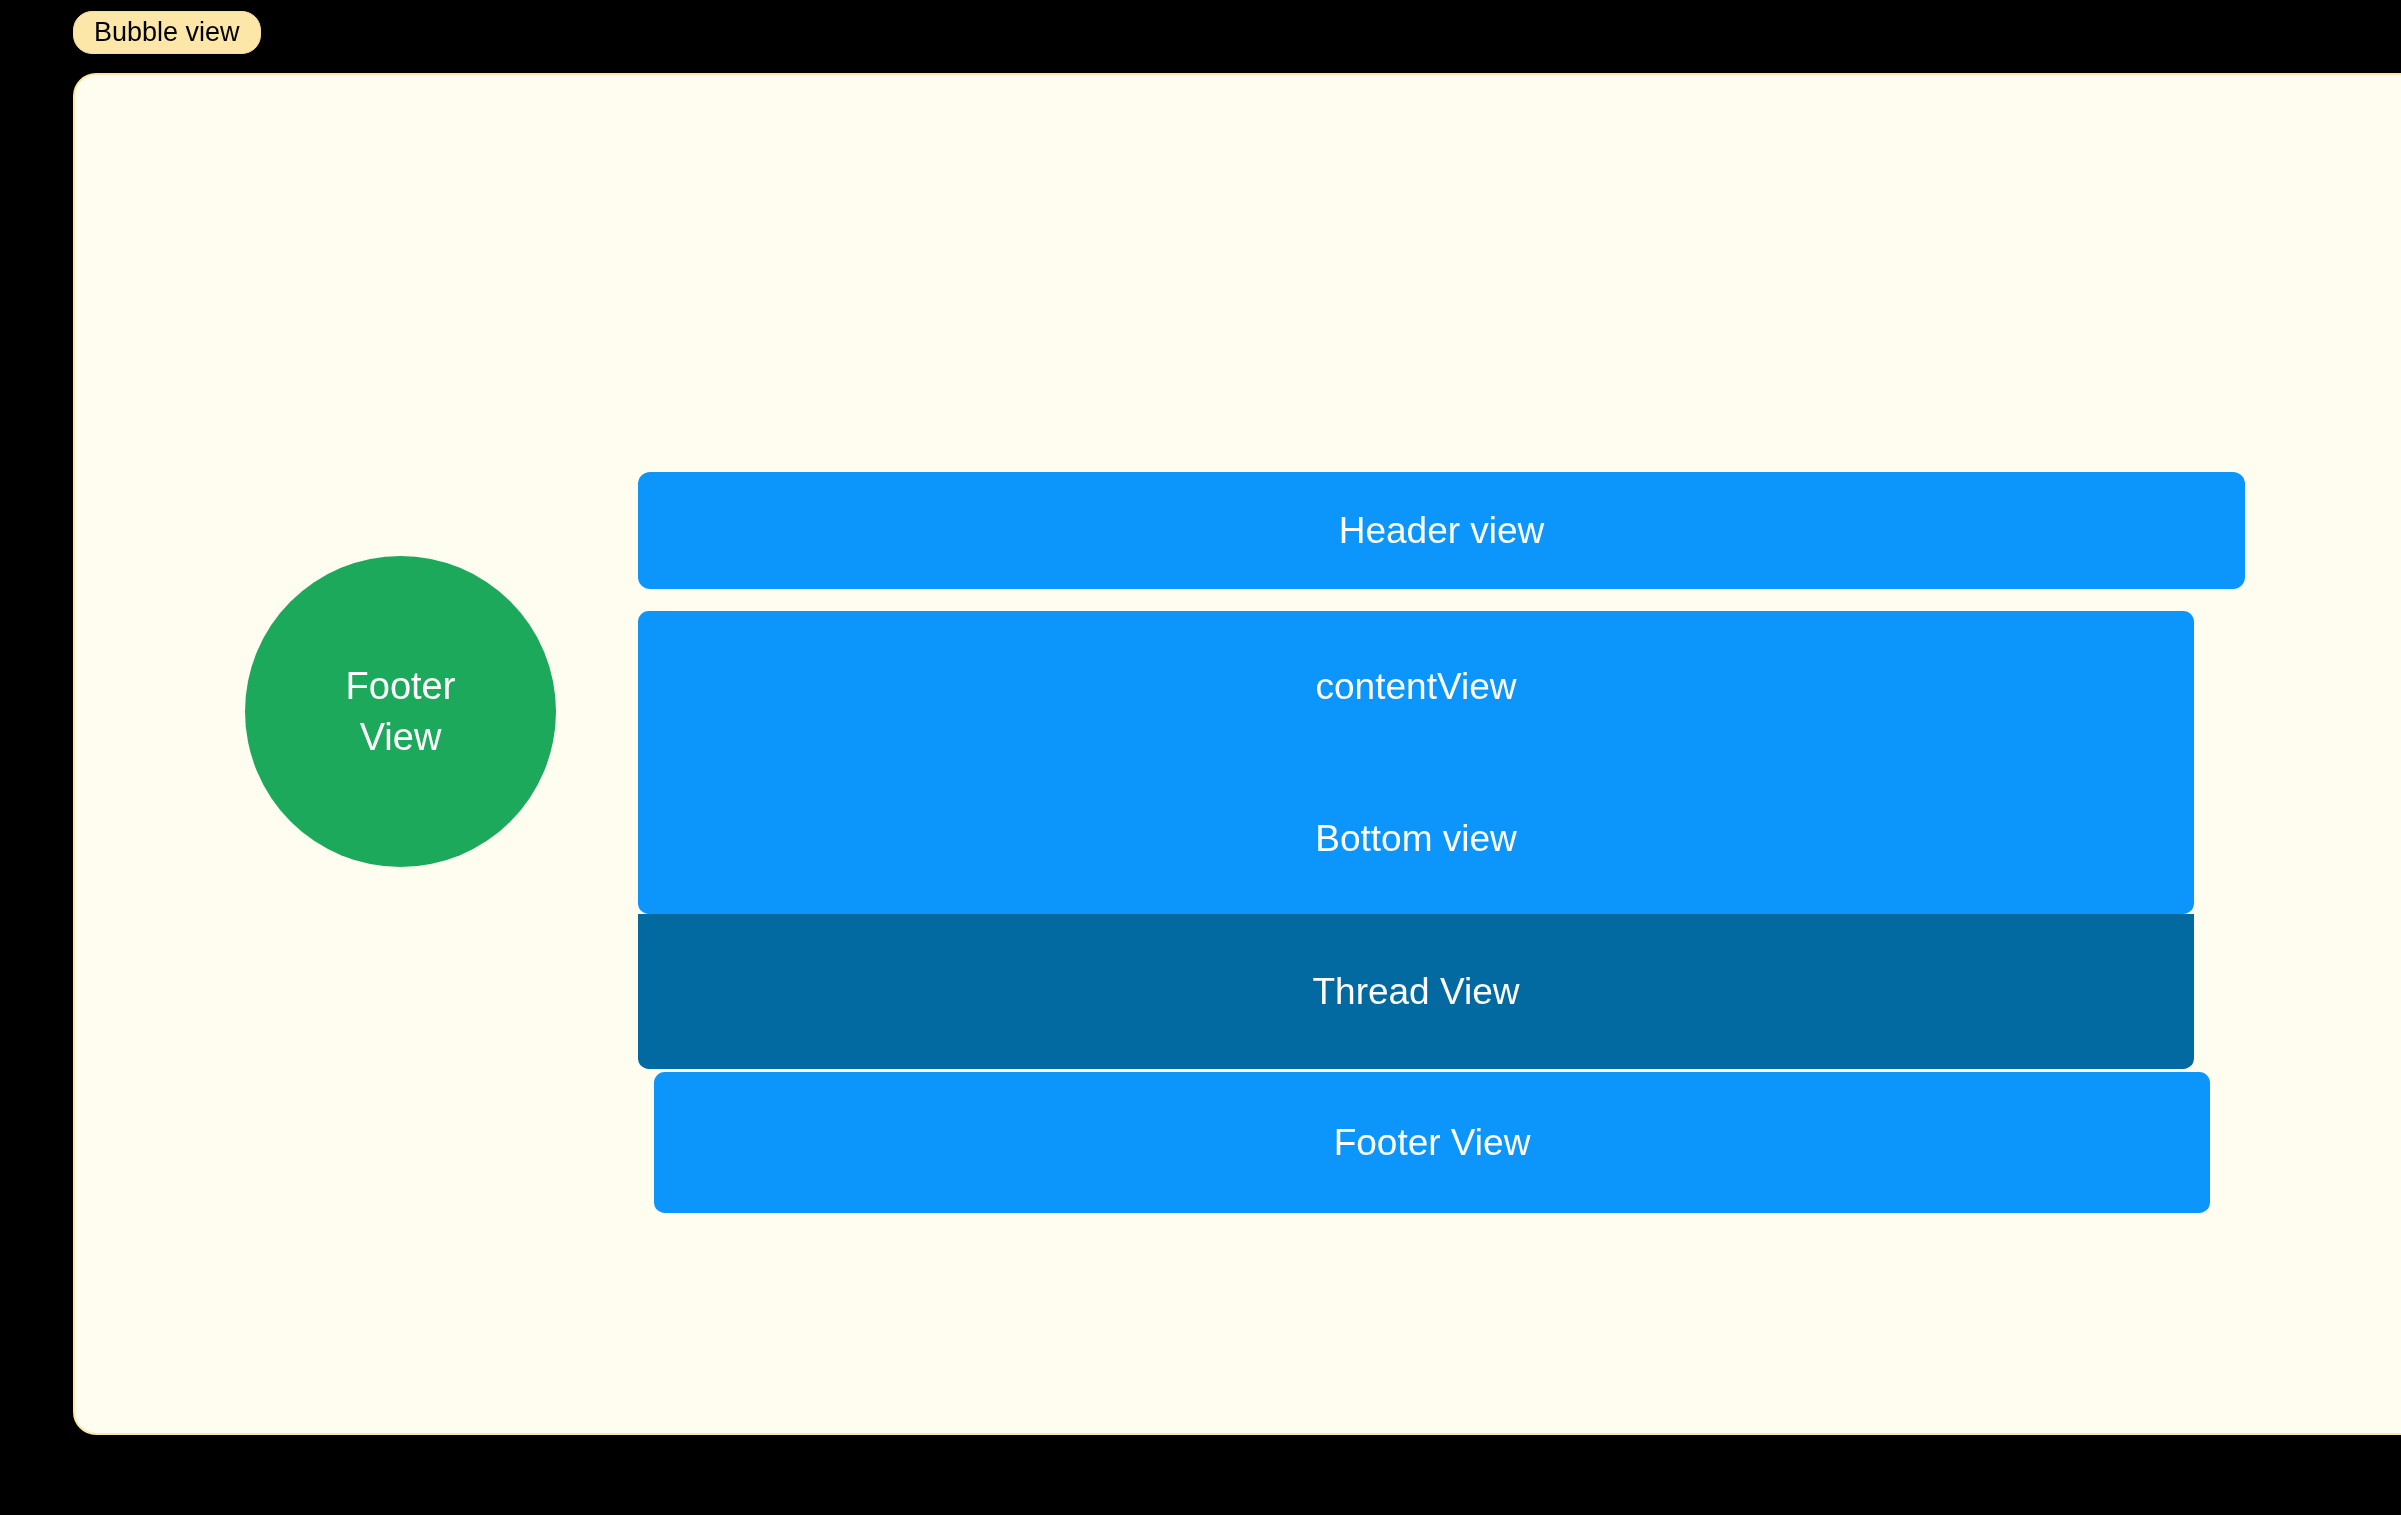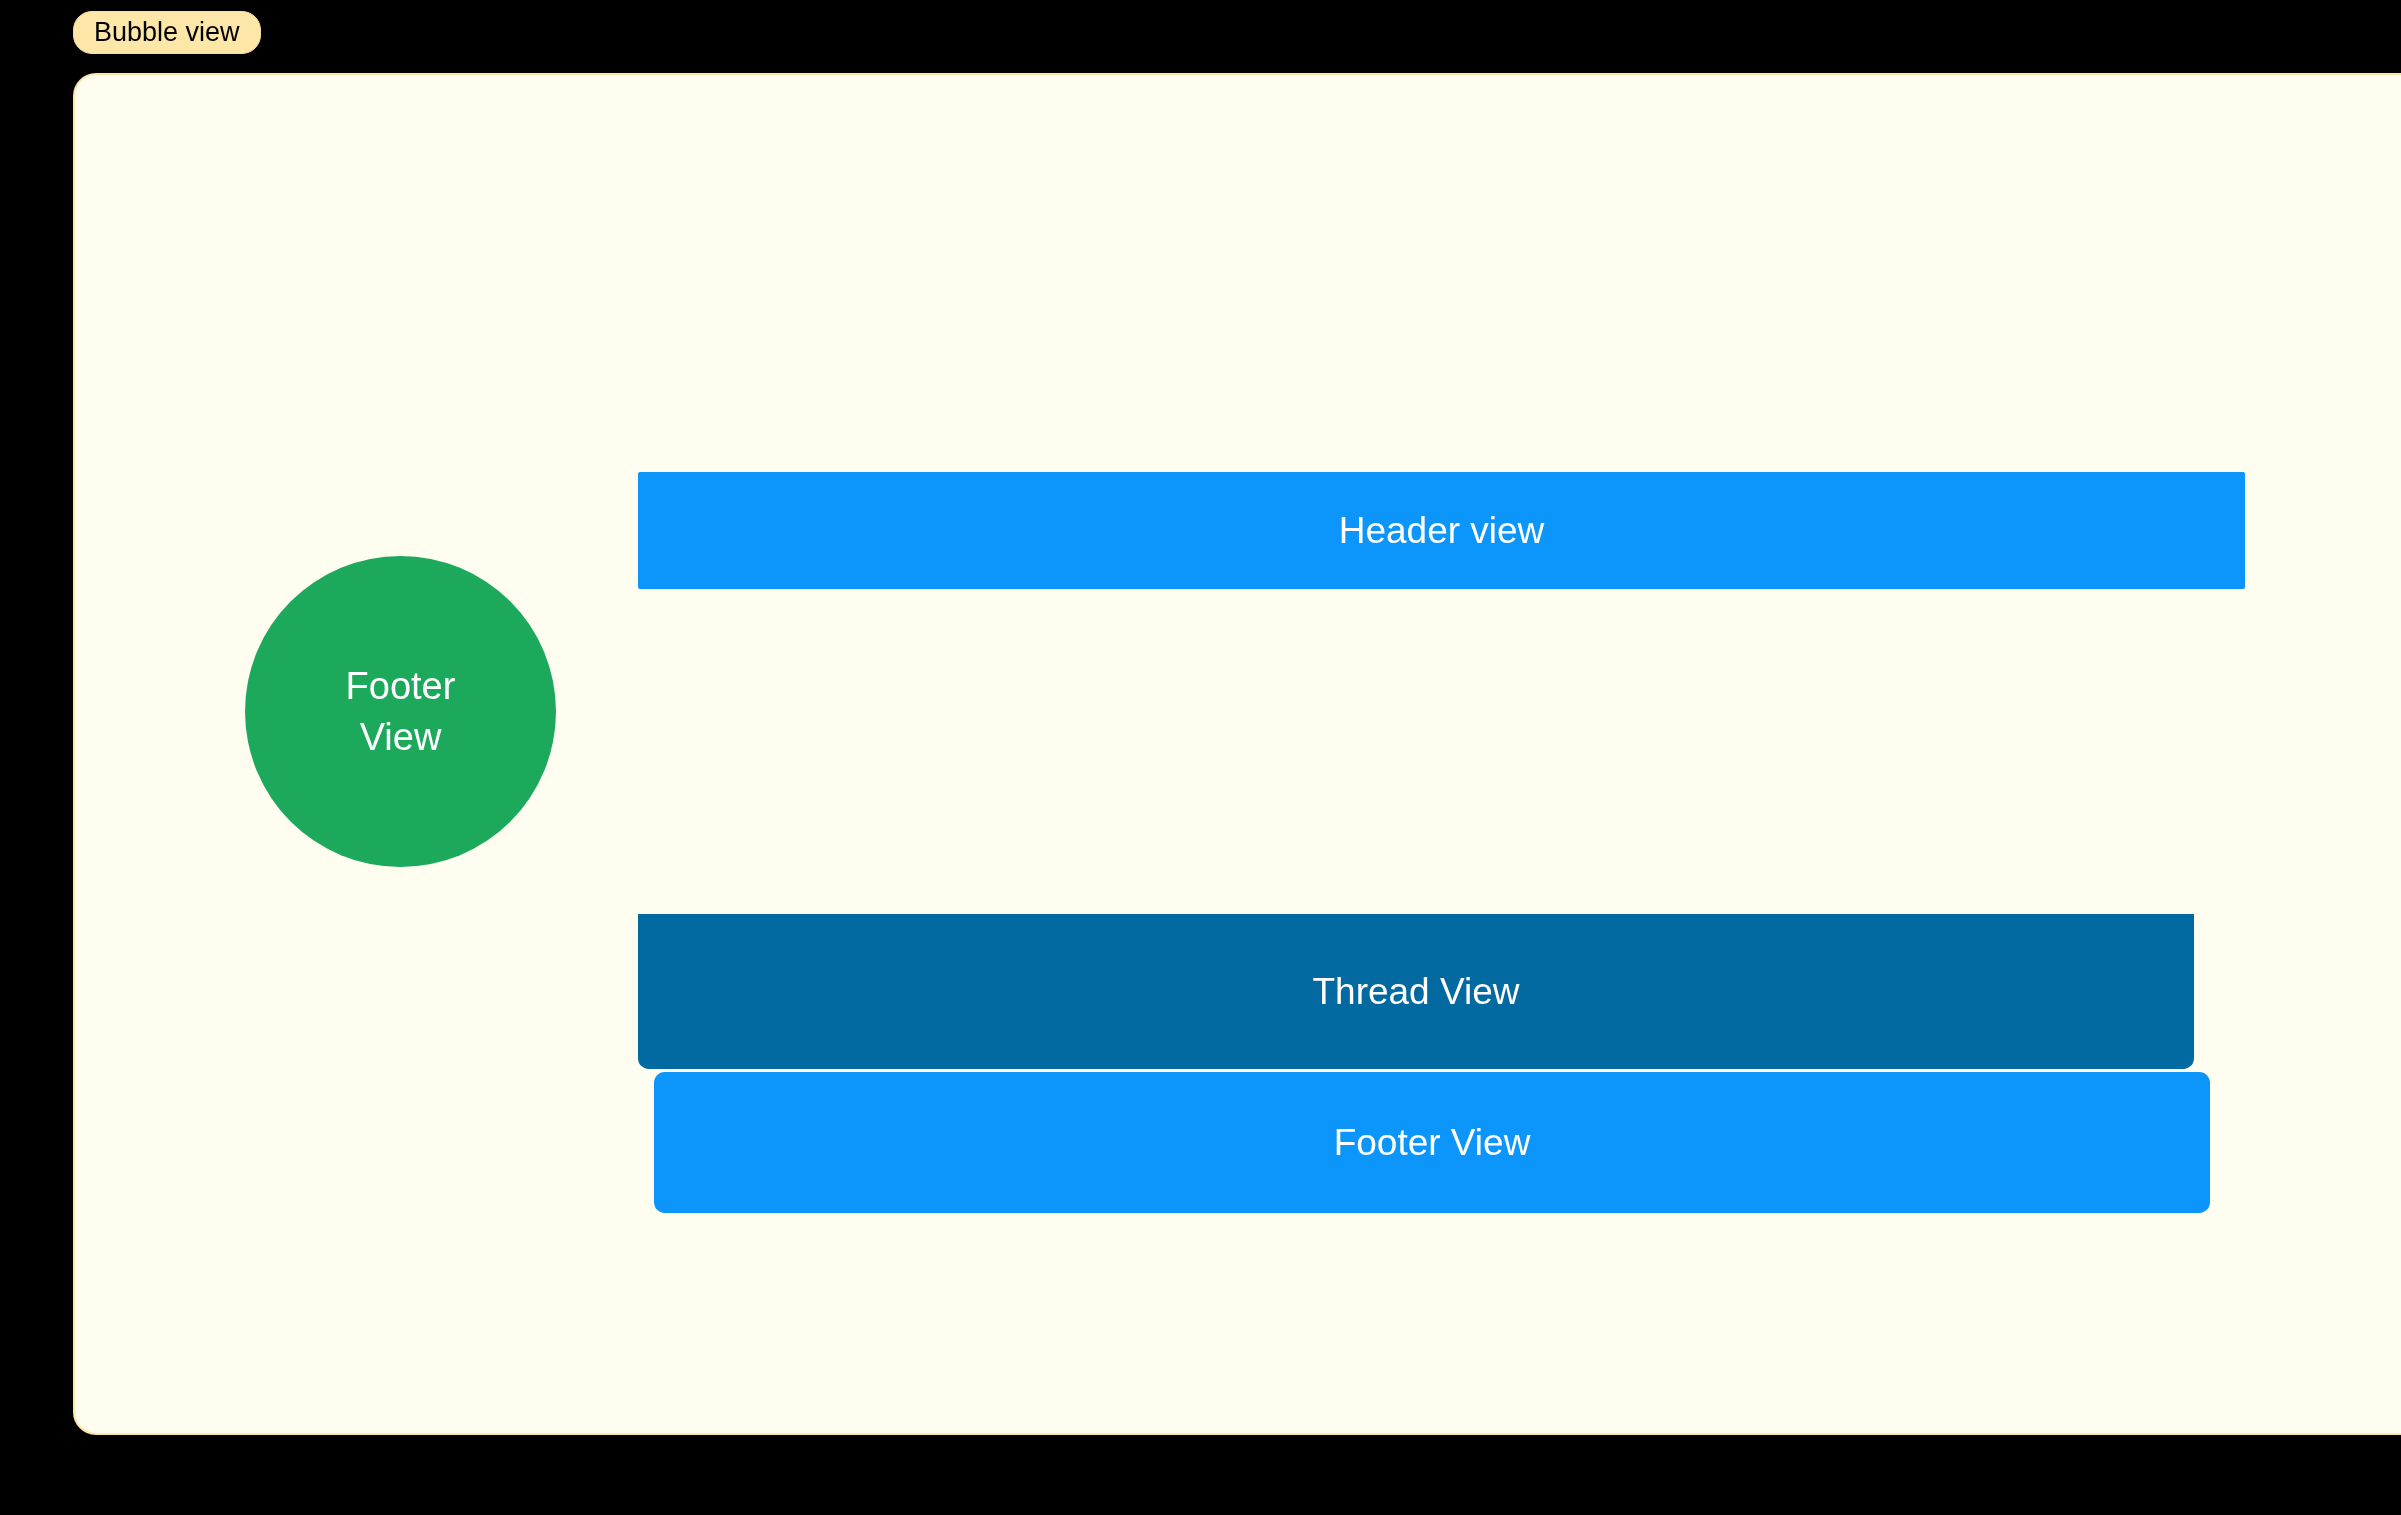--- a/index.html
+++ b/index.html
@@ -85,21 +85,21 @@
     line-height: 1;
     white-space: nowrap;
   }
 
   .bar-header {
     left: 638px;
     top: 472px;
     width: 1607px;
     height: 117px;
     background: #0C96FB;
-    border-radius: 2px;
+    border-radius: 12px;
   }
 
   
   .bar-content {
     left: 638px;
     top: 611px;
     width: 1556px;
     height: 303px;
     background: #0C96FB;
     border-radius: 10.7px 10.7px 10.7px 10.7px;
@@ -146,20 +146,28 @@
 
   <div class="leading-circle">
     <span class="ln">Footer</span>
     <span class="ln">View</span>
   </div>
 
   <div class="bar bar-header">
     <span>Header view</span>
   </div>
 
+  <div class="bar bar-content">
+    <div class="row">
+      <span>contentView</span>
+    </div>
+    <div class="row">
+      <span>Bottom view</span>
+    </div>
+  </div>
 
   <div class="bar bar-thread">
     <span>Thread View</span>
   </div>
 
   <div class="bar bar-footer">
     <span>Footer View</span>
   </div>
 
 </div>

